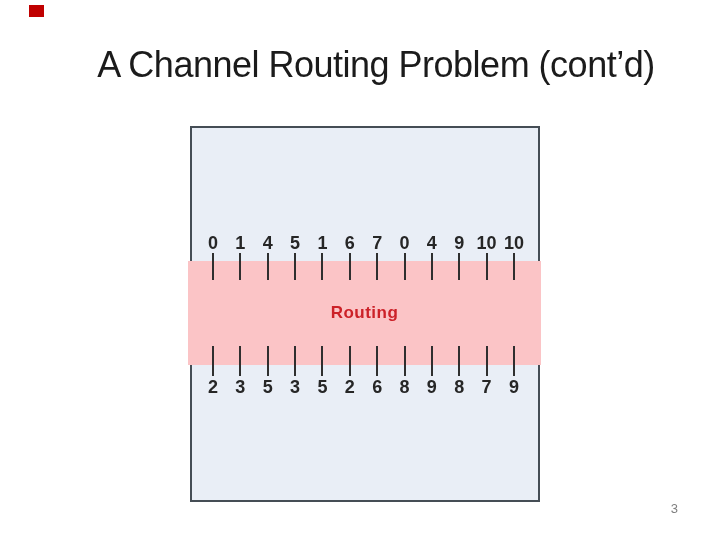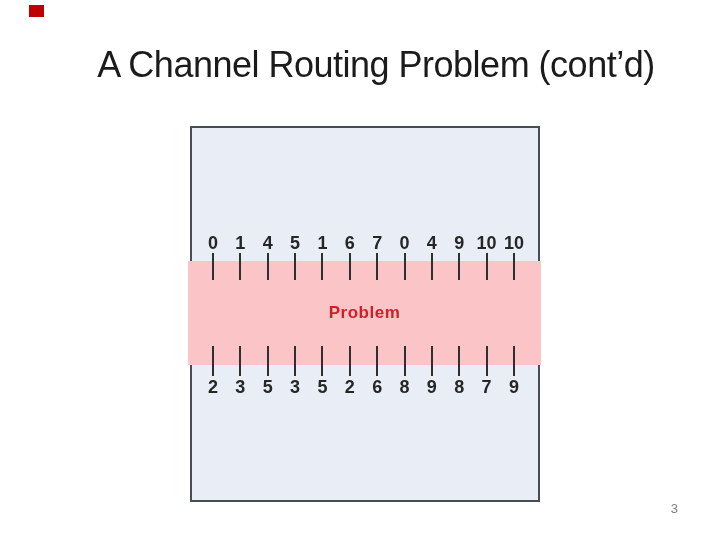--- a/index.html
+++ b/index.html
@@ -92,21 +92,21 @@
 <body>
 
 <div class="slide">
   <div class="accent-square"></div>
 
   <div class="title">A Channel Routing Problem (cont’d)</div>
 
   <div class="diagram-box"></div>
 
   <div class="channel-band">
-    <span class="channel-label">Problem</span>
+    <span class="channel-label">Routing</span>
   </div>
 
   <div id="pin-layer">
       <div class="pin-label top" style="left: 198px;">0</div>
       <div class="tick top" style="left: 212px;"></div>
       <div class="tick bottom" style="left: 212px;"></div>
       <div class="pin-label bottom" style="left: 198px;">2</div>
       <div class="pin-label top" style="left: 225.36px;">1</div>
       <div class="tick top" style="left: 239.36px;"></div>
       <div class="tick bottom" style="left: 239.36px;"></div>

